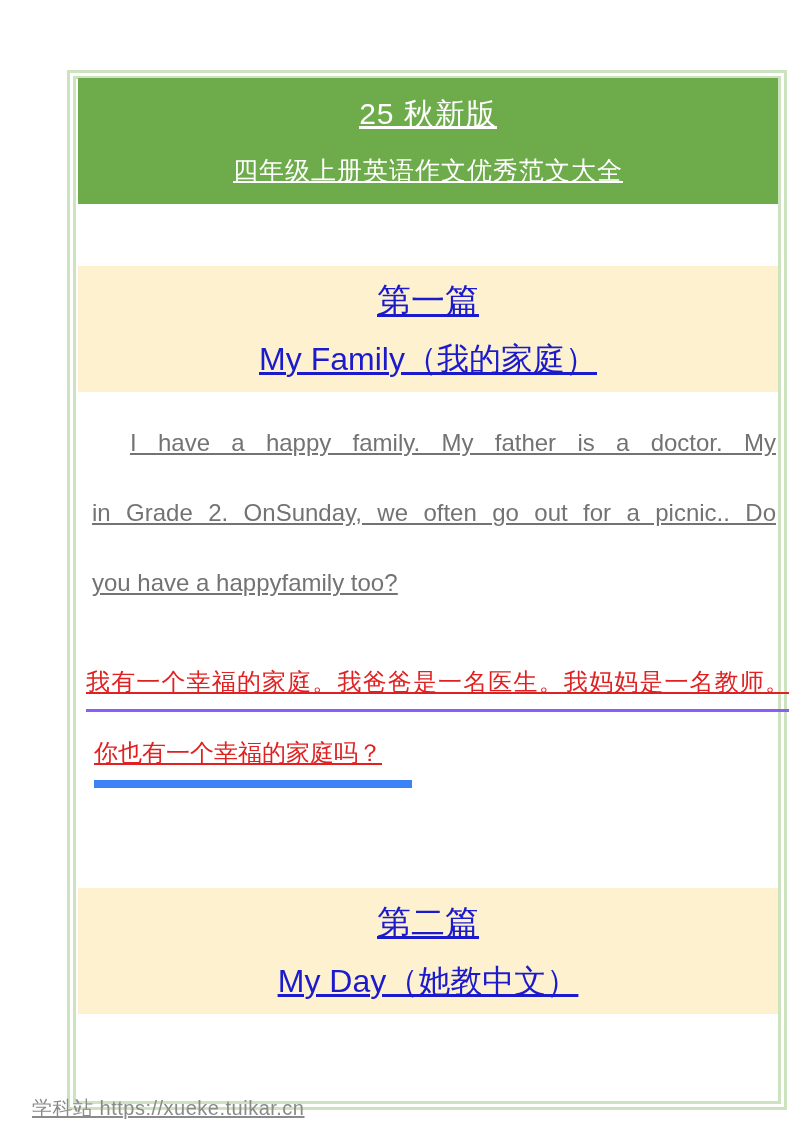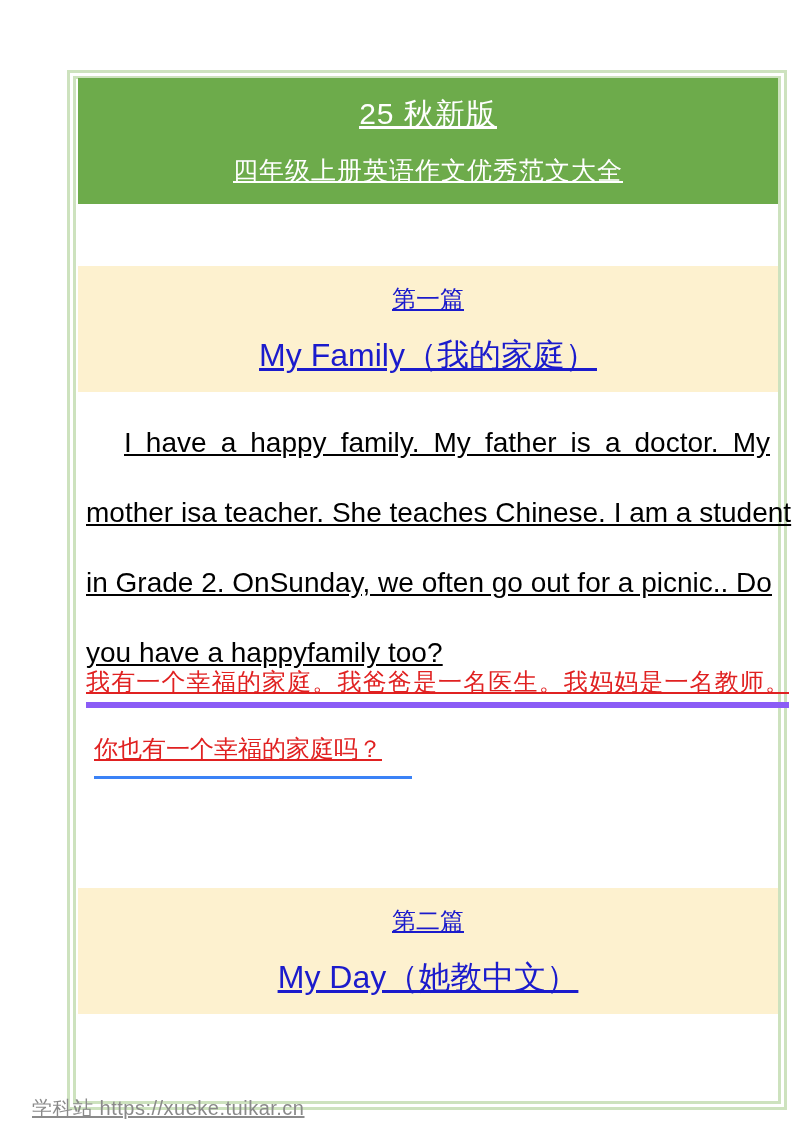--- a/index.html
+++ b/index.html
@@ -36,54 +36,54 @@
   .essay-header {
     position: absolute; left: 46px; width: 700px; height: 126px;
     background: #fdf1cf;
     color: #1b1bcc;
     display: flex; flex-direction: column;
     justify-content: space-evenly; align-items: center;
     text-align: center; z-index: 2;
   }
   .essay-header.first  { top: 234px; }
   .essay-header.second { top: 856px; }
-  .essay-number { font-size: 24px; line-height: 1; }
+  .essay-number { font-size: 34px; line-height: 1; }
   .essay-title  { font-size: 32px; line-height: 1; }
 
   
   .english {
-    position: absolute; left: 46px; top: 372px; width: 700px;
-    color: #000000; font-size: 28px; z-index: 2;
+    position: absolute; left: 52px; top: 372px; width: 700px;
+    color: #737373; font-size: 24px; z-index: 2;
   }
   .eng-line {
     line-height: 62px; height: 62px;
     text-align: justify; text-align-last: justify;
     white-space: nowrap;
   }
   .eng-line.indent { padding-left: 38px; }
   .eng-line.last { text-align: left; text-align-last: left; }
 
   
   .chinese {
     position: absolute; left: 46px; top: 622px; width: 719px;
     color: #e02121; font-size: 24px; z-index: 3;
   }
   .cn-line {
     line-height: 40px;
-    margin-bottom: 13px;
-    border-bottom: 6px solid #8b5cf6;
+    padding-bottom: 7px; margin-bottom: 13px;
+    border-bottom: 3px solid #8b5cf6;
     text-align: justify; text-align-last: justify;
   }
   .cn-line.last {
     border-bottom: none; padding-bottom: 0;
     text-align: left; text-align-last: left;
   }
   .cn-line.last .cn-underline {
     display: inline-block;
-    border-bottom: 3px solid #3b82f6;
+    border-bottom: 8px solid #3b82f6;
     padding-bottom: 7px; padding-right: 30px;
   }
 
   
   .footer {
     position: absolute; left: 0; top: 1063px; width: 629px;
     color: #8a8a8a; font-size: 20px;
     z-index: 5; letter-spacing: 0.5px;
   }
 </style>
@@ -99,21 +99,20 @@
     <div class="banner-line2">四年级上册英语作文优秀范文大全</div>
   </div>
 
   <div class="essay-header first">
     <div class="essay-number">第一篇</div>
     <div class="essay-title">My Family（我的家庭）</div>
   </div>
 
   <div class="english">
     <div class="eng-line indent">I have a happy family. My father is a doctor. My</div>
-    <div class="eng-line">mother isa teacher. She teaches Chinese. I am a student</div>
     <div class="eng-line">in Grade 2. OnSunday, we often go out for a picnic.. Do</div>
     <div class="eng-line last">you have a happyfamily too?</div>
   </div>
 
   <div class="chinese">
     <div class="cn-line">我有一个幸福的家庭。我爸爸是一名医生。我妈妈是一名教师。</div>
     <div class="cn-line last"><span class="cn-underline">你也有一个幸福的家庭吗？</span></div>
   </div>
 
   <div class="essay-header second">

